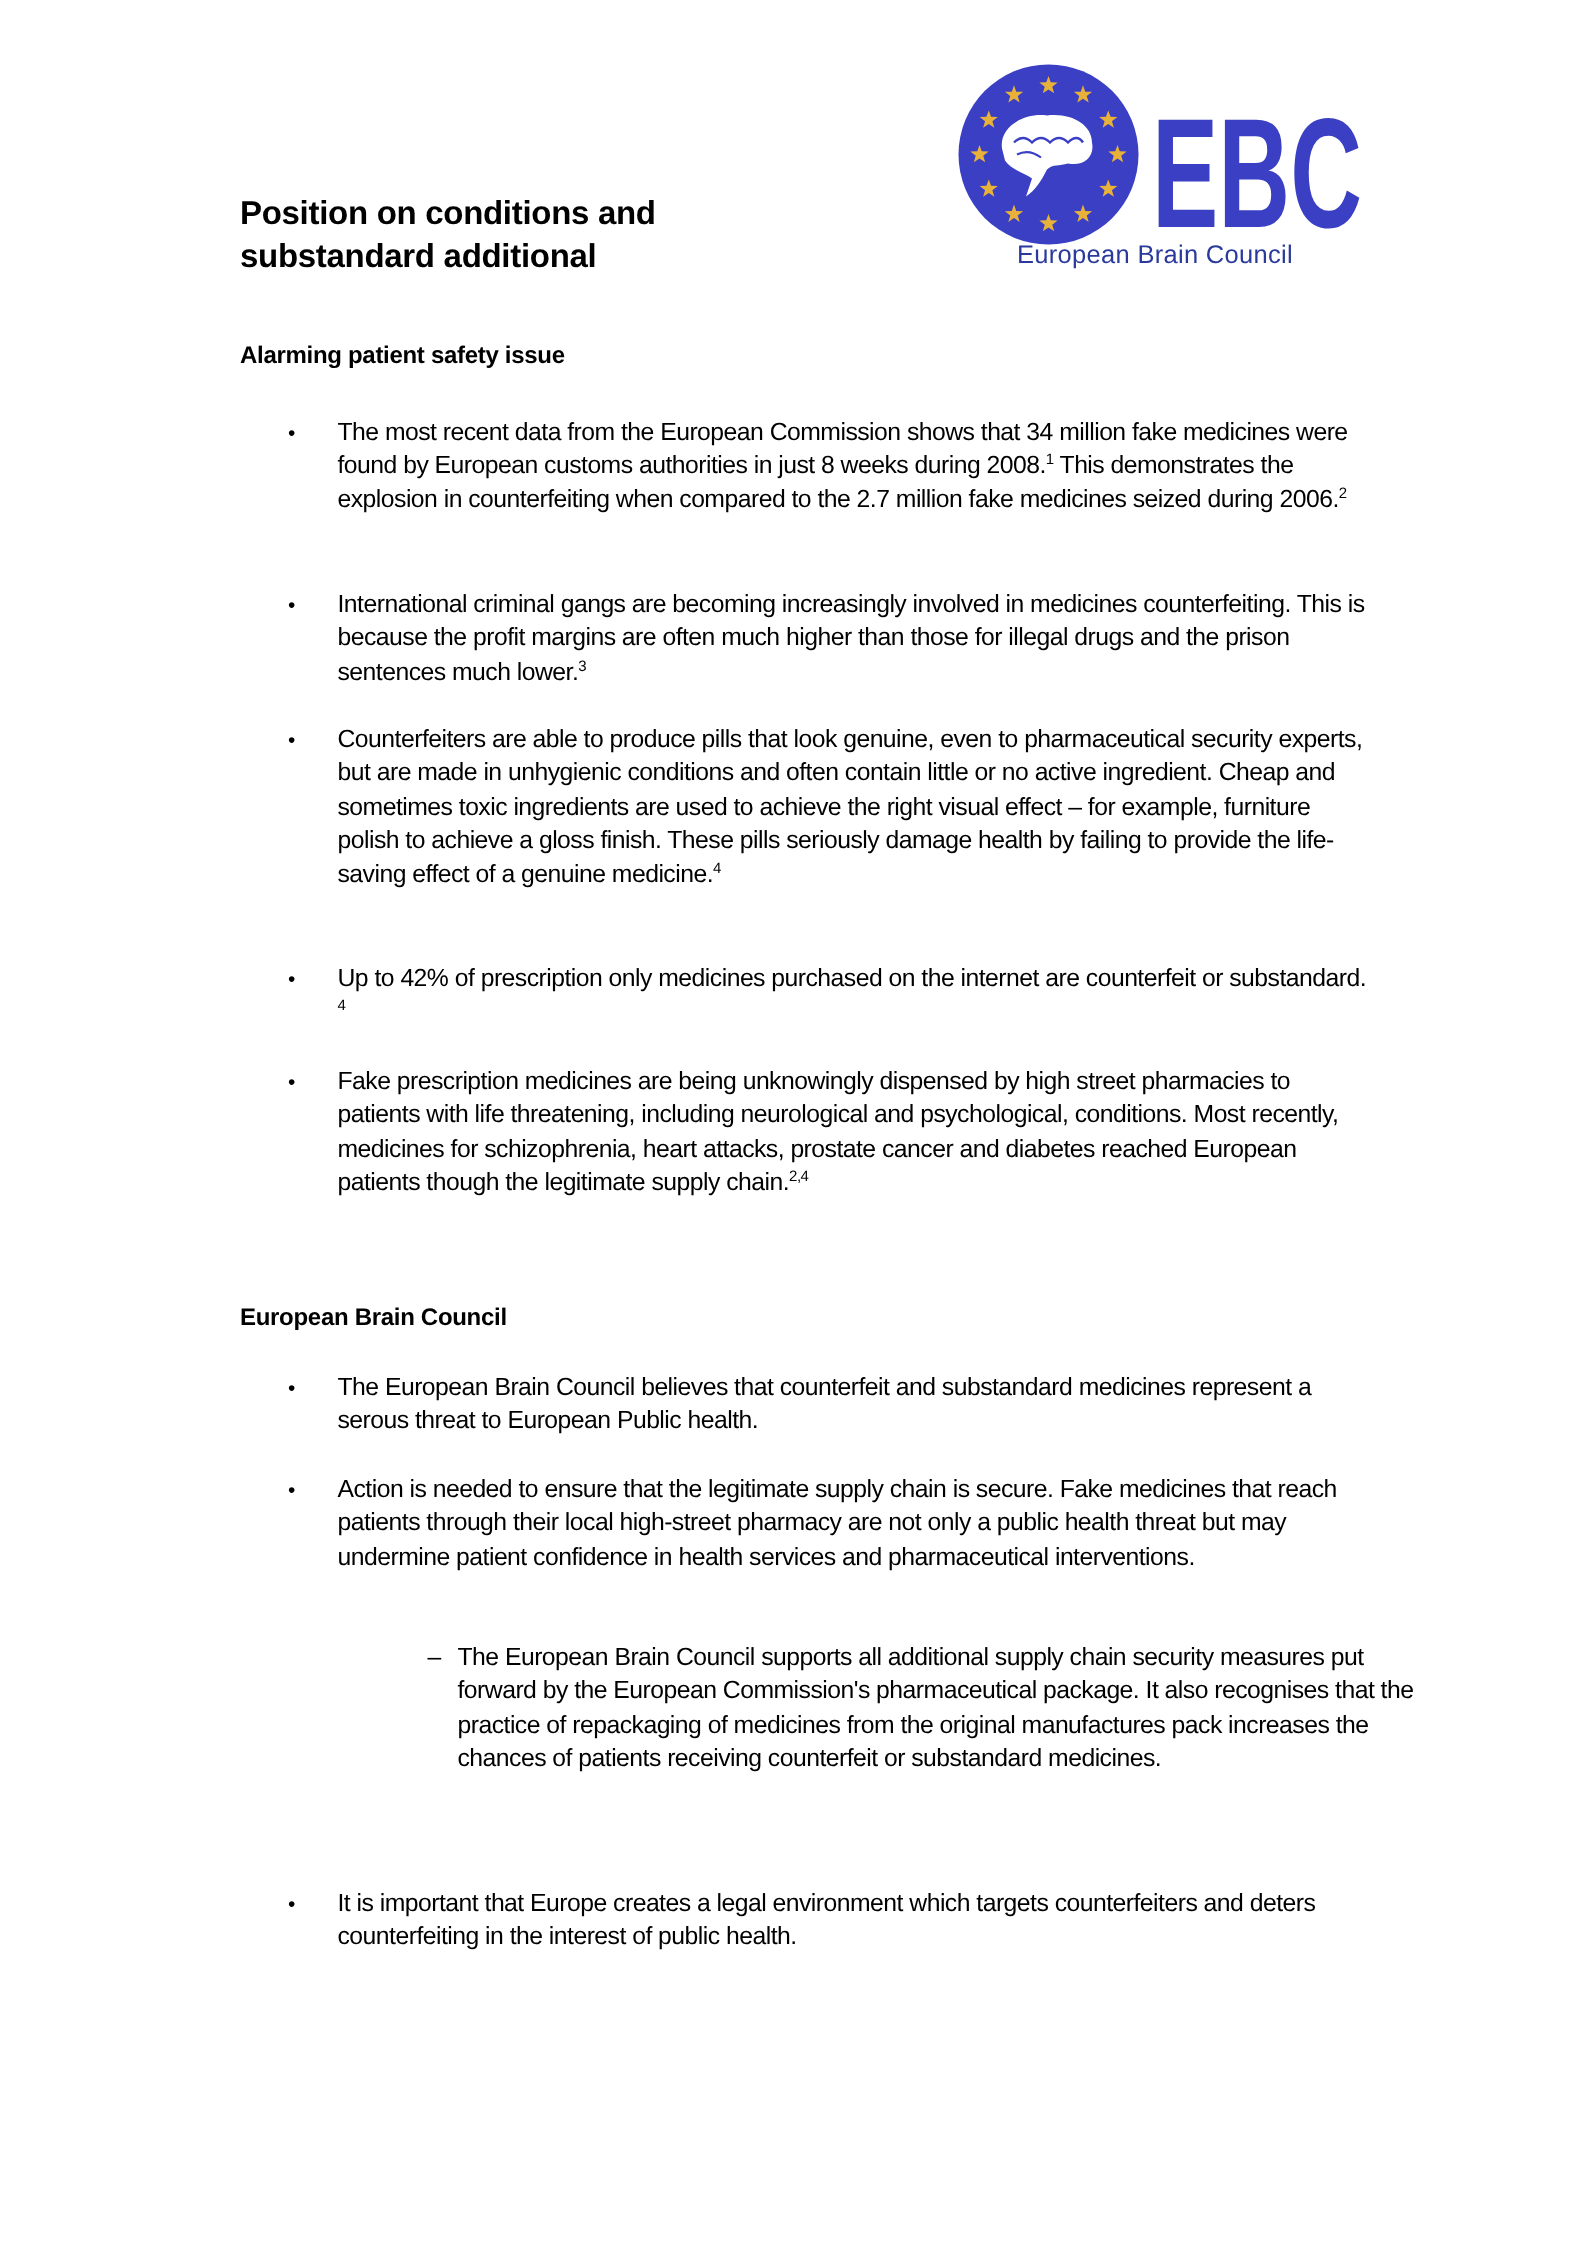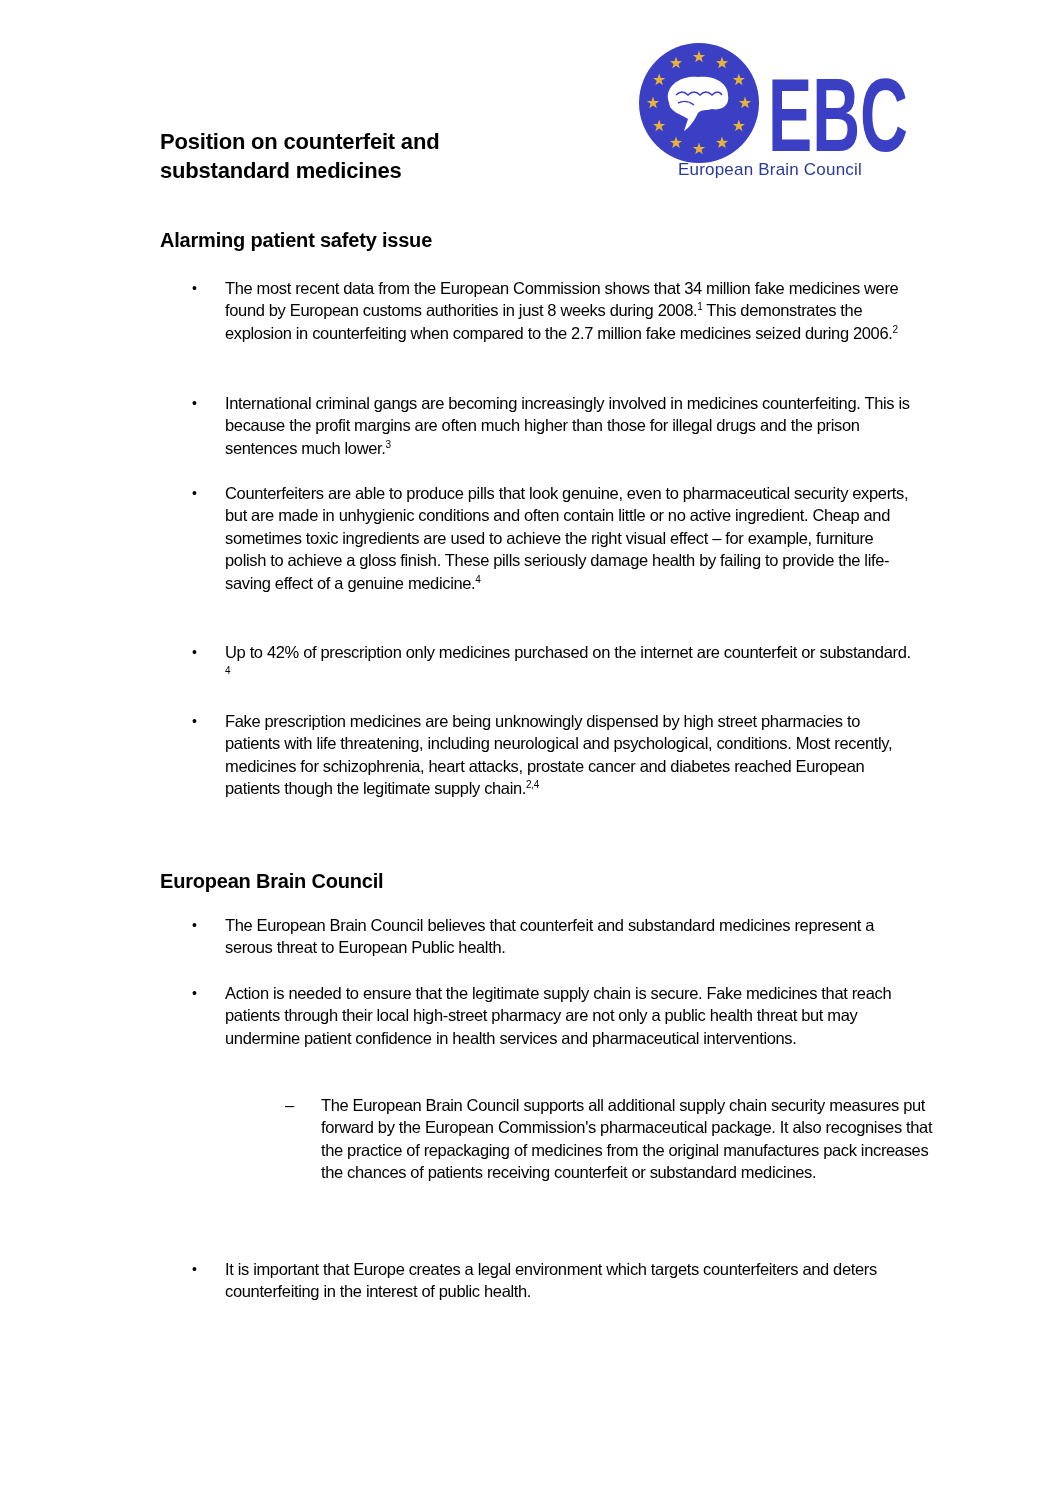--- a/index.html
+++ b/index.html
@@ -12,45 +12,45 @@
     font-weight: bold; font-size: 22px; line-height: 29px; letter-spacing: -0.2px;
   }
   .logo {
     position: absolute; left: 630px; top: 39px; width: 285px; height: 165px;
   }
   .logo-text {
     position: absolute; left: 48px; top: 121px; width: 240px;
     font-size: 17px; color: #2a3a9c; letter-spacing: 0.2px;
   }
   .section-heading {
-    position: absolute; left: 160px; font-weight: bold; font-size: 20px; letter-spacing: -0.2px;
+    position: absolute; left: 160px; font-weight: bold; font-size: 16px; letter-spacing: -0.2px;
   }
   .bullet-item {
     position: absolute; left: 192px; width: 720px;
     font-size: 16.5px; line-height: 22.4px; letter-spacing: -0.35px;
   }
   .bullet-item .marker {
     position: absolute; left: 0; top: 0; width: 20px; font-size: 14px;
   }
   .bullet-item .text { margin-left: 33px; display: block; }
   .sub-item {
     position: absolute; left: 285px; width: 660px;
     font-size: 16.5px; line-height: 22.4px; letter-spacing: -0.35px;
   }
   .sub-item .marker { position: absolute; left: 0; top: 0; }
-  .sub-item .text { margin-left: 36px; display: block; }
+  .sub-item .text { margin-left: 20px; display: block; }
   sup { font-size: 10px; line-height: 0; vertical-align: 6px; }
 </style>
 </head>
 <body>
 
 <div>
   <h1 class="title" style="margin:0">
-    <span>Position on counterfeit and</span><br>
-    <span>substandard medicines</span>
+    <span>Position on conditions and</span><br>
+    <span>substandard additional</span>
   </h1>
 
   <div class="logo">
     <svg width="285" height="165" viewBox="0 0 285 165">
       <circle cx="69" cy="64" r="60" fill="#3a3fc4"></circle>
       <g fill="#e8b23a" id="stars">
           <polygon points="69.0,11.6 70.5,15.9 75.1,16.0 71.5,18.8 72.8,23.2 69.0,20.6 65.2,23.2 66.5,18.8 62.9,16.0 67.5,15.9"></polygon>
           <polygon points="92.0,17.8 93.5,22.1 98.1,22.2 94.5,25.0 95.8,29.3 92.0,26.8 88.2,29.3 89.5,25.0 85.9,22.2 90.5,22.1"></polygon>
           <polygon points="108.8,34.6 110.4,38.9 114.9,39.0 111.3,41.8 112.6,46.2 108.8,43.6 105.1,46.2 106.4,41.8 102.8,39.0 107.3,38.9"></polygon>
           <polygon points="115.0,57.6 116.5,61.9 121.1,62.0 117.5,64.8 118.8,69.2 115.0,66.6 111.2,69.2 112.5,64.8 108.9,62.0 113.5,61.9"></polygon>

